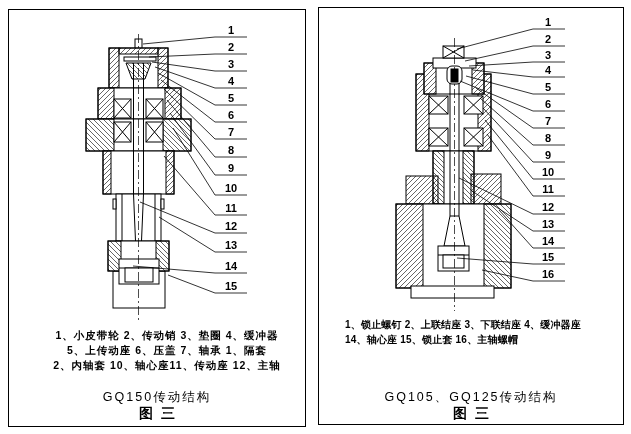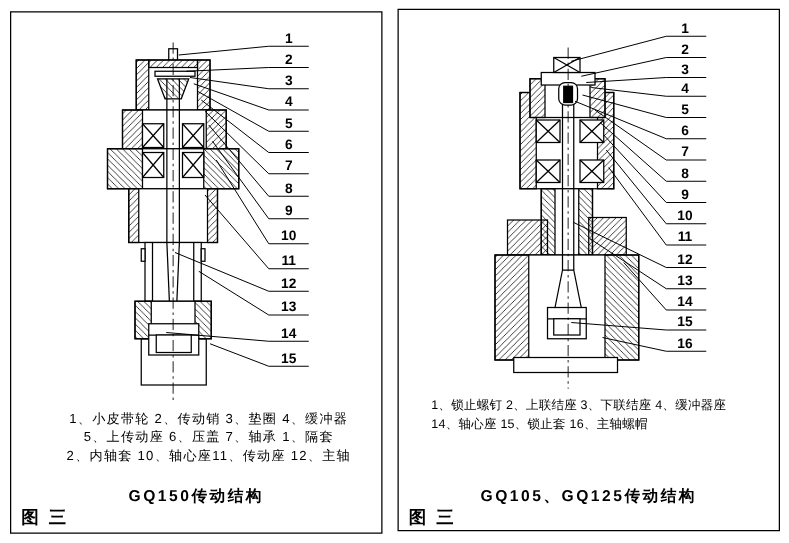--- a/index.html
+++ b/index.html
@@ -2,29 +2,29 @@
 <html><head>
 <meta charset="utf-8">
 <style>
   html,body{margin:0;padding:0;background:#fff;}
   .stage{position:relative;width:631px;height:434px;background:#ffffff;
          font-family:"Liberation Sans",sans-serif;color:#000;overflow:hidden;}
   .panel{position:absolute;border:1px solid #000;background:#fff;box-sizing:border-box;}
   .panel.left{left:8px;top:9px;width:298px;height:418px;}
   .panel.right{left:318px;top:7px;width:306px;height:418px;}
   .panel svg{position:absolute;left:0;top:0;}
-  .parts{position:absolute;left:0;right:0;font-size:10.5px;font-weight:normal;
+  .parts{position:absolute;left:0;right:0;font-size:10.5px;font-weight:bold;
          line-height:15px;white-space:nowrap;}
   .panel.left .parts{top:318px;padding-left:20px;letter-spacing:1px;text-align:center;}
   .panel.right .parts{top:309px;padding-left:26px;letter-spacing:0.2px;font-size:10px;}
   .caption{position:absolute;left:0;right:0;text-align:center;font-size:12.5px;
-           font-weight:bold;letter-spacing:2px;}
+           font-weight:normal;letter-spacing:2px;}
   .panel.left .caption{top:379px;}
   .panel.right .caption{top:381px;}
-  .figure-label{position:absolute;left:0;right:0;text-align:left;font-size:14px;
+  .figure-label{position:absolute;left:0;right:0;text-align:center;font-size:14px;
                 font-weight:bold;letter-spacing:8px;text-indent:8px;}
   .panel.left .figure-label{top:395px;}
   .panel.right .figure-label{top:397px;}
   .callout-num{font-size:11px;font-weight:bold;fill:#000;}
 </style>
 </head>
 <body>
 
 <div class="stage">
 

